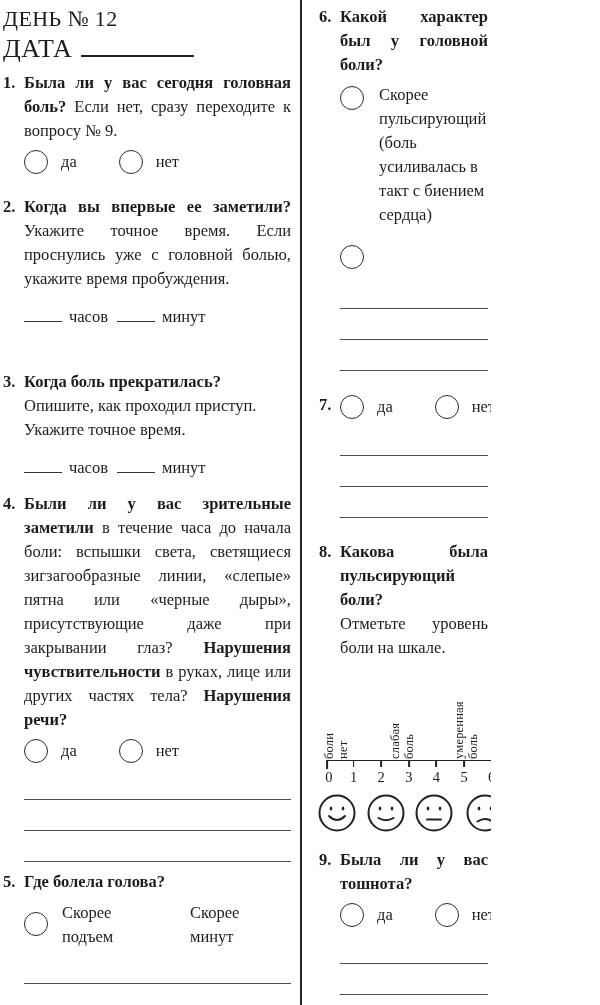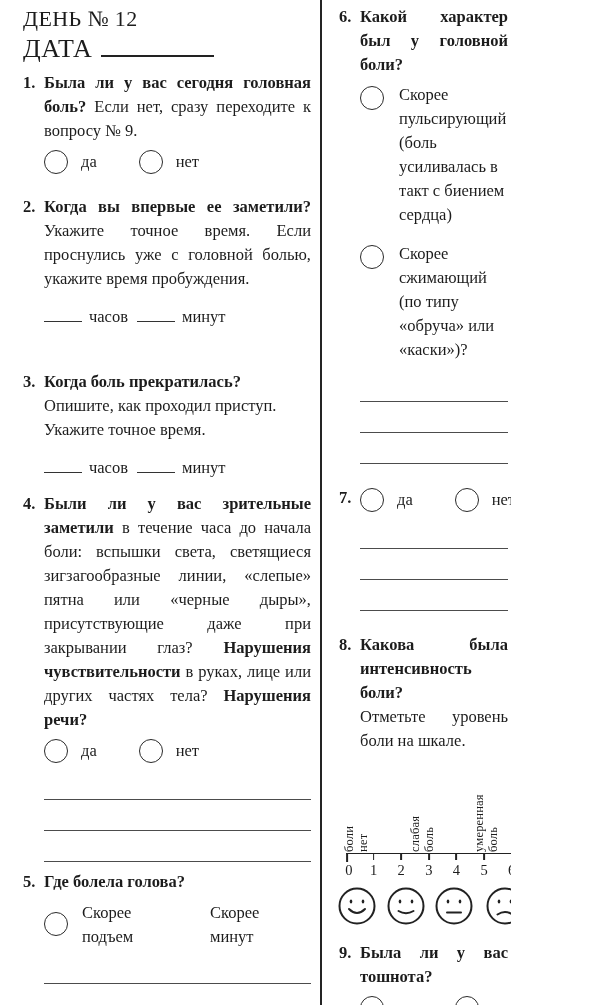--- a/index.html
+++ b/index.html
@@ -1,19 +1,19 @@
 <!DOCTYPE html>
 <html lang="ru"><head>
 <meta charset="utf-8">
 <style>
   * { margin:0; padding:0; box-sizing:border-box; }
   html,body { width:600px; height:1005px; background:#ffffff; overflow:hidden; }
   body { font-family:"Liberation Serif","DejaVu Serif",serif; color:#1c1c1c;
          font-size:16.5px; line-height:24px; }
-  .page { display:flex; width:491px; height:1005px;margin-left:20px; }
+  .page { display:flex; width:491px; height:1005px; }
   .col { overflow:hidden; }
   .col-left  { width:300px; padding:5px 9px 0 3px; }
   .divider   { width:2px; background:#242424; flex:none; }
   .col-right { flex:1; padding:5px 3px 0 17px; }
 
   
   .day-title { font-size:22px; line-height:27px; letter-spacing:0.4px; }
   .date-row  { font-size:26px; line-height:27px; margin-top:3px; letter-spacing:0.4px; }
   .date-line { display:inline-block; width:113px; height:15px;
                border-bottom:2px solid #222; margin-left:9px; }
@@ -185,21 +185,20 @@
       <span class="qnum">6.</span>
       <div class="qtext">
         <span class="bt">Какой характер был у головной боли?</span>
       </div>
       <div class="opt m-opt1">
         <span class="radio"></span>
         <span class="olabel">Скорее пульсирующий (боль усиливалась в такт с биением сердца)</span>
       </div>
       <div class="opt m-opt2">
         <span class="radio"></span>
-        <span class="olabel">Скорее сжимающий (по типу «обруча» или «каски»)?</span>
       </div>
       <div class="wlines m-lines6">
         <div class="wline"></div>
         <div class="wline"></div>
         <div class="wline"></div>
       </div>
     </div>
 
     <div class="question m-q7">
       <span class="qnum">7.</span>
@@ -212,21 +211,21 @@
       <div class="wlines">
         <div class="wline"></div>
         <div class="wline"></div>
         <div class="wline"></div>
       </div>
     </div>
 
     <div class="question m-q8">
       <span class="qnum">8.</span>
       <div class="qtext">
-        <span class="bt block">Какова была интенсивность боли?</span>
+        <span class="bt block">Какова была пульсирующий боли?</span>
         <span class="block">Отметьте уровень боли на шкале.</span>
       </div>
 
       <div class="scale">
         <div class="slabels">
           <span class="vlabel" style="left:calc(4% + 13px)">
               <span>боли</span>
               <span>нет</span>
             </span>
           <span class="vlabel" style="left:calc(28% + 13px)">

